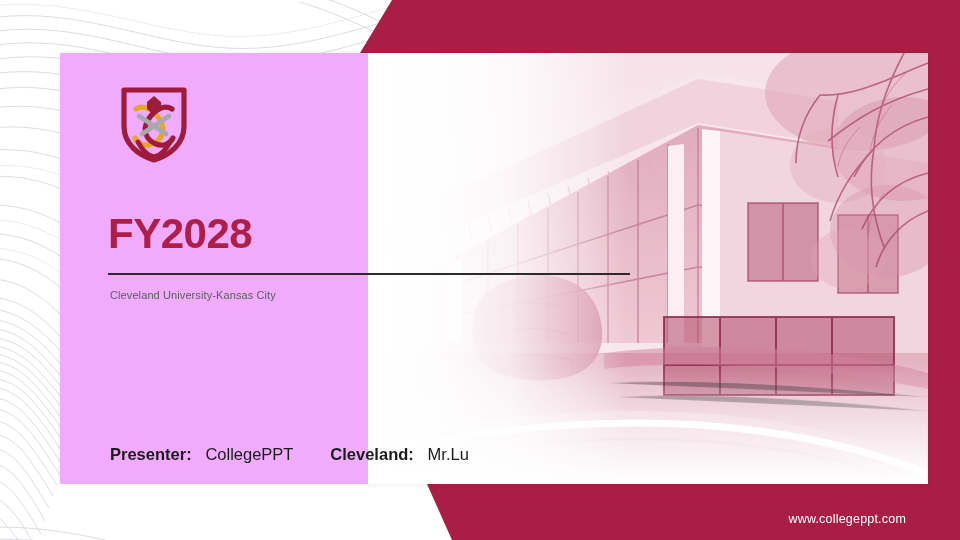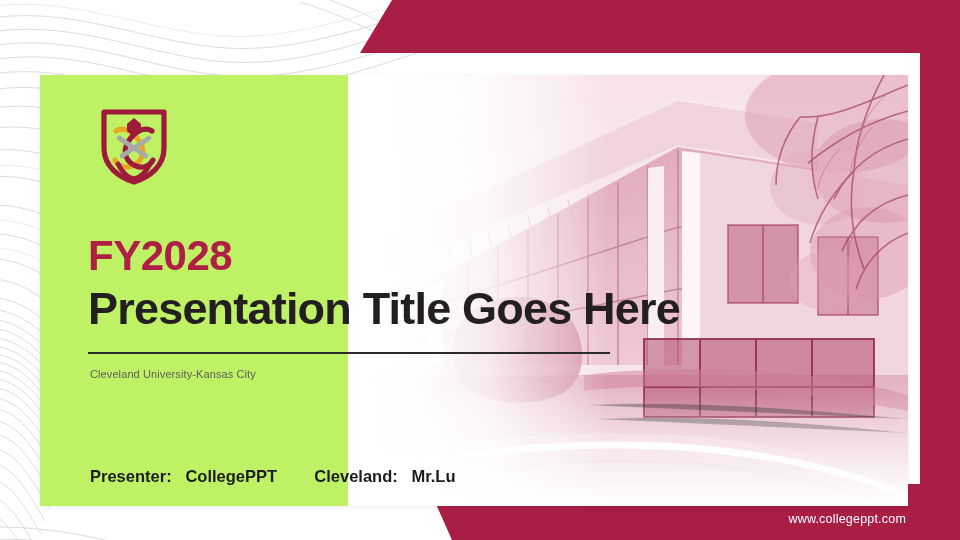--- a/index.html
+++ b/index.html
@@ -28,29 +28,28 @@
   #crimson-shape {
     position: absolute;
     left: 0; top: 0;
     width: 960px; height: 540px;
     z-index: 1;
     pointer-events: none;
   }
   
   #card {
     position: absolute;
-    left: 40px;
+    left: 60px;
     top: 53px;
     width: 868px;
     height: 431px;
-    background: #bef264;
+    background: #f0abfc;
     z-index: 2;
     overflow: hidden;
     box-shadow: 0 1px 5px rgba(0,0,0,0.07);
-    margin-top: 22px;
   }
   
   #photo {
     position: absolute;
     right: 0; top: 0;
     width: 560px;
     height: 431px;
     overflow: hidden;
   }
   #photo svg { display: block; }
@@ -118,21 +117,21 @@
   #credits {
     position: absolute;
     left: 50px;
     top: 392px;
     z-index: 5;
     font-size: 16.5px;
     color: #1c1c1c;
     white-space: nowrap;
   }
   #credits .lbl { font-weight: bold; text-align: center; }
-  #credits .val { font-weight: bold; }
+  #credits .val { font-weight: normal; }
   #credits .gap { display: inline-block; width: 28px; }
   
   #footer-url {
     position: absolute;
     right: 54px;
     bottom: 14px;
     z-index: 6;
     color: #ffffff;
     font-size: 12.5px;
     letter-spacing: 0.2px;
@@ -366,21 +365,20 @@
       <path d="M 23 34 L 50 52" fill="none" stroke="#A7A9AC" stroke-width="4.6" stroke-linecap="round"></path>
       <path d="M 53 34 L 26 52" fill="none" stroke="#A7A9AC" stroke-width="4.6" stroke-linecap="round"></path>
 
       <path d="M 38 14 L 45 20 L 45 27 L 38 33 L 31 27 L 31 20 Z" fill="#9E1B3C"></path>
 
       <path d="M 22 60 C 27 70 33 74 38 75 C 43 74 49 70 54 60" fill="none" stroke="#9E1B3C" stroke-width="5" stroke-linecap="round"></path>
     </svg>
 
     <div id="text-block">
       <div id="fy-label">FY2028</div>
-      <div id="main-title">Presentation Title Goes Here</div>
       <div id="divider"></div>
       <div id="subtitle">Cleveland University-Kansas City</div>
     </div>
 
     <div id="credits">
       <span class="lbl">Presenter:</span>
       <span>&nbsp;</span>
       <span class="val">CollegePPT</span>
       <span class="gap"></span>
       <span class="lbl">Cleveland:</span>

